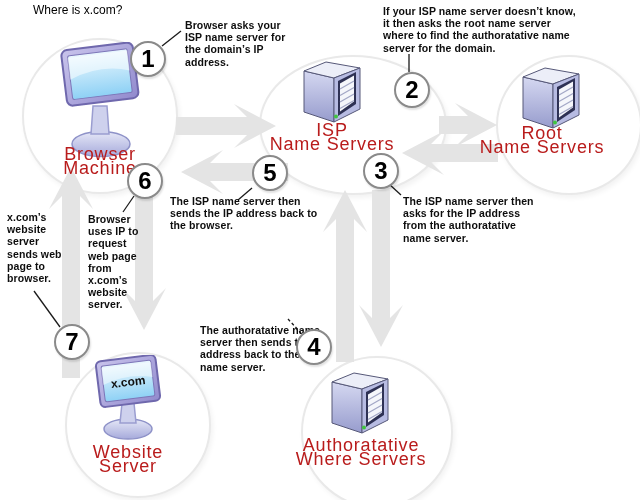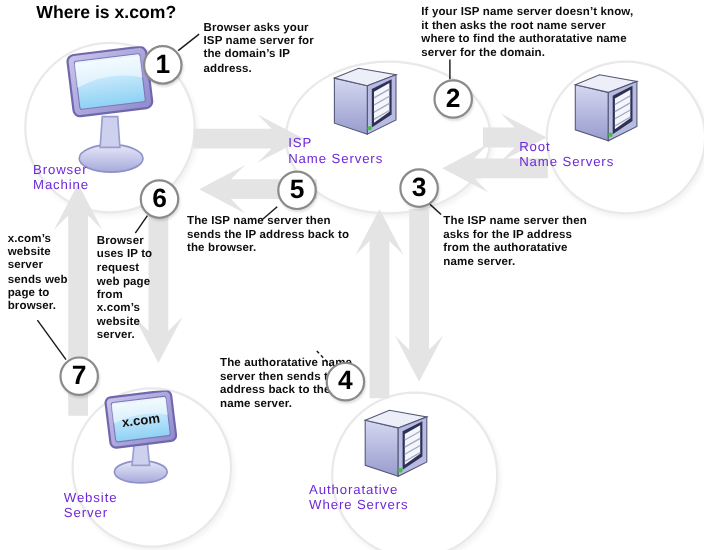--- a/index.html
+++ b/index.html
@@ -2,29 +2,29 @@
 <html><head>
 <meta charset="utf-8">
 <style>
   html,body{margin:0;padding:0;background:#fff;}
   #stage{position:relative;width:640px;height:500px;background:#fff;overflow:hidden;
          font-family:"Liberation Sans",sans-serif;}
   .bigcircle{position:absolute;background:#fff;border:2px solid #e9e9e9;border-radius:50%;
              box-shadow:2px 3px 5px rgba(0,0,0,0.05);box-sizing:border-box;z-index:1;}
   #arrowlayer{position:absolute;left:0;top:0;z-index:2;}
   .icon{position:absolute;z-index:3;}
-  .nodelabel{position:absolute;z-index:3;font-size:12px;line-height:13.5px;letter-spacing:0.8px;
-             color:#6d28d9;text-align:left;white-space:pre-line;}
+  .nodelabel{position:absolute;z-index:3;font-size:18px;line-height:13.5px;letter-spacing:0.8px;
+             color:#b91c1c;text-align:center;white-space:pre-line;}
   .ann{position:absolute;z-index:3;font-weight:bold;font-size:10.5px;line-height:12.2px;
        letter-spacing:0.1px;color:#0d0d0d;white-space:pre-line;}
   .numcircle{position:absolute;z-index:4;width:36px;height:36px;border-radius:50%;background:#fff;
              border:2px solid #8a8a8a;box-sizing:border-box;text-align:center;
              font-weight:bold;font-size:24px;line-height:31px;color:#000;
              box-shadow:1px 2px 2px rgba(0,0,0,0.12);}
-  .title{position:absolute;left:33px;top:3px;z-index:3;font-weight:bold;font-size:16px;color:#000;}
+  .title{position:absolute;left:33px;top:3px;z-index:3;font-weight:normal;font-size:12px;color:#000;}
   
   .n-browser{left:22px;top:38px;width:156px;height:156px;}
   .n-isp{left:259px;top:55px;width:188px;height:140px;}
   .n-root{left:496px;top:55px;width:146px;height:140px;}
   .n-website{left:65px;top:352px;width:146px;height:146px;}
   .n-auth{left:301px;top:356px;width:152px;height:152px;}
   
   .i-browser{left:57px;top:42px;}
   .i-isp{left:302px;top:56px;}
   .i-root{left:521px;top:62px;}

